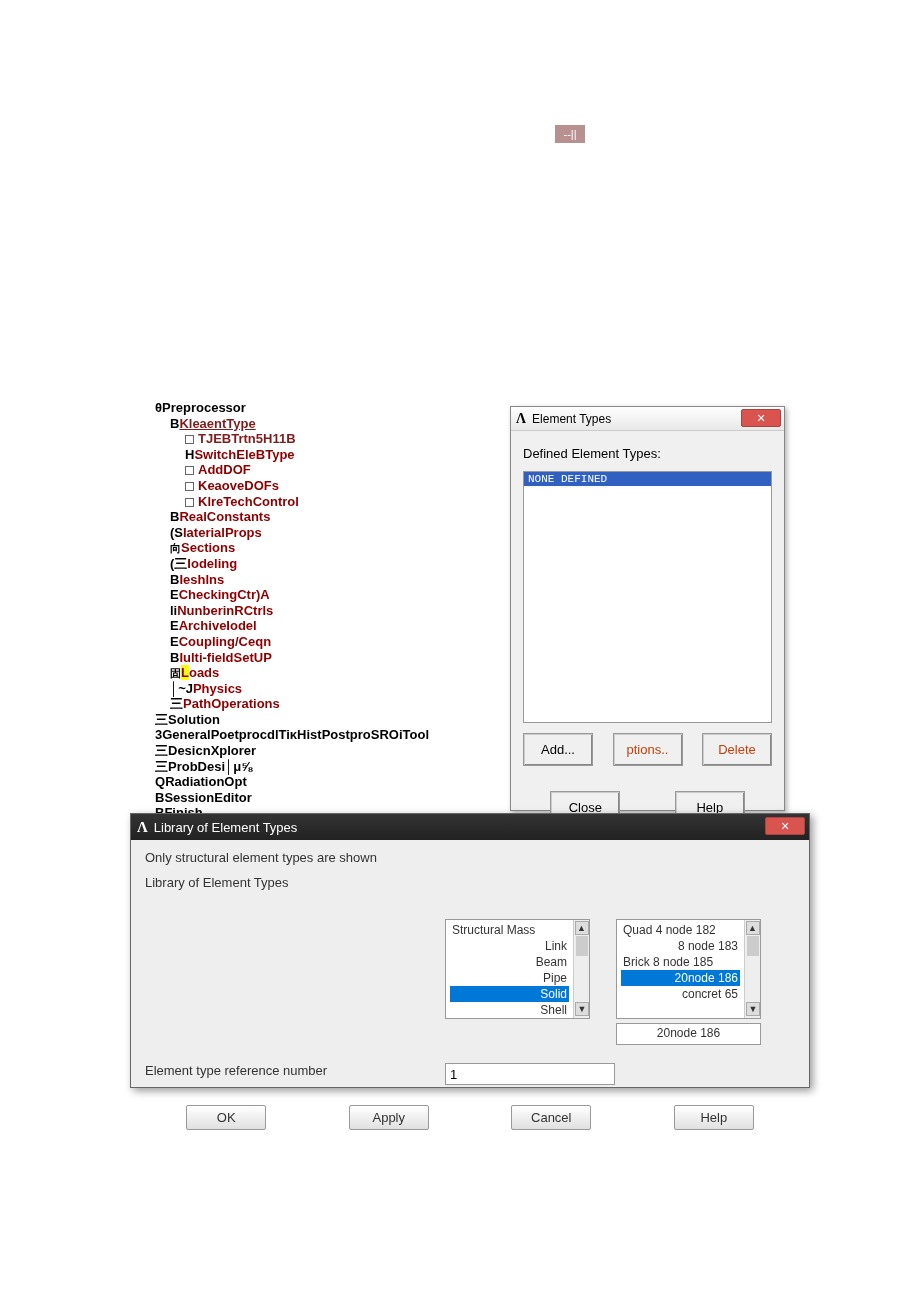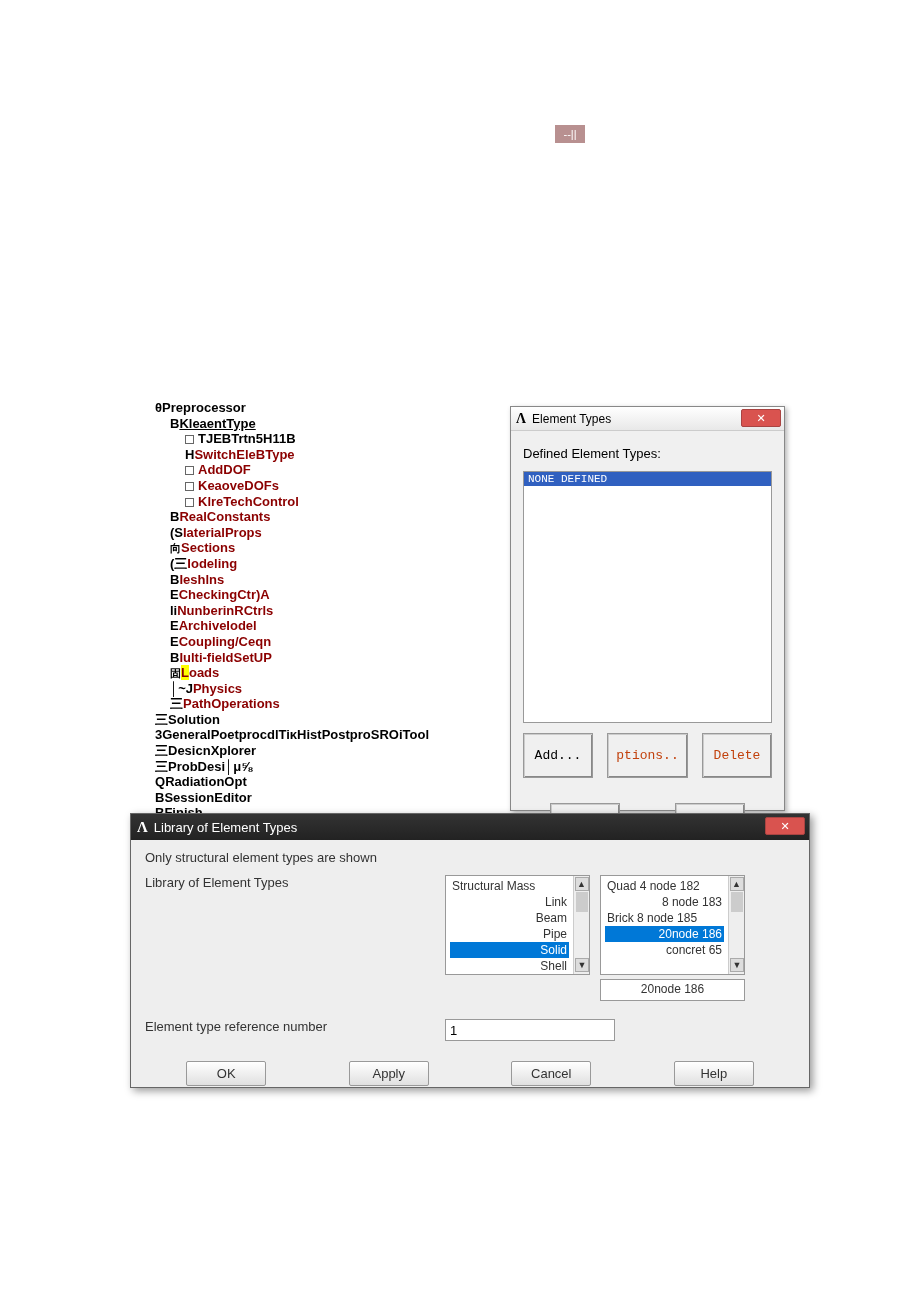--- a/index.html
+++ b/index.html
@@ -28,21 +28,21 @@
       left: 155px;
       width: 350px;
       font-size: 13px;
       font-weight: bold;
       line-height: 1.2;
     }
     .tree-row { white-space: nowrap; }
     .indent-1 { padding-left: 15px; }
     .indent-2 { padding-left: 30px; }
     .prefix { color: #000; }
-    .link-blue { color: #000000; }
+    .link-blue { color: #7f1d1d; }
     .link-red { color: #8b0000; }
     .checkbox-empty {
       display: inline-block;
       width: 9px;
       height: 9px;
       border: 1px solid #666;
       margin-right: 4px;
       vertical-align: middle;
     }
     .tree-cn { font-size: 11px; }
@@ -115,23 +115,23 @@
       display: flex;
       justify-content: space-between;
       margin-top: 10px;
     }
     .et-btnrow2 {
       display: flex;
       justify-content: space-around;
       margin-top: 25px;
     }
     .btn {
-      font-family: Liberation Mono, monospace;
-      font-size: 13px;
-      padding: 14px 8px;
+      font-family: Liberation Sans, sans-serif;
+      font-size: 13px;
+      padding: 8px 8px;
       background: #f0f0f0;
       border: 1px solid #999;
       box-shadow: 1px 1px 0 #ccc inset, -1px -1px 0 #888 inset;
       min-width: 70px;
       text-align: center;
       cursor: pointer;
     }
     .btn.disabled { color: #c2410c; }
 
     
@@ -180,21 +180,21 @@
       padding: 10px 14px;
       font-size: 13px;
       color: #333;
     }
     .lib-row {
       display: flex;
       align-items: flex-start;
       margin-top: 10px;
     }
     .lib-label { width: 300px; }
-    .lib-lists { display: flex; gap: 10px; }
+    .lib-lists { display: flex; gap: 26px; margin-top: 44px; }
     .listbox {
       width: 145px;
       height: 100px;
       background: #fff;
       border: 1px solid #999;
       overflow: hidden;
       position: relative;
       font-size: 12px;
     }
     .listbox-inner { padding: 2px 20px 2px 4px; }

